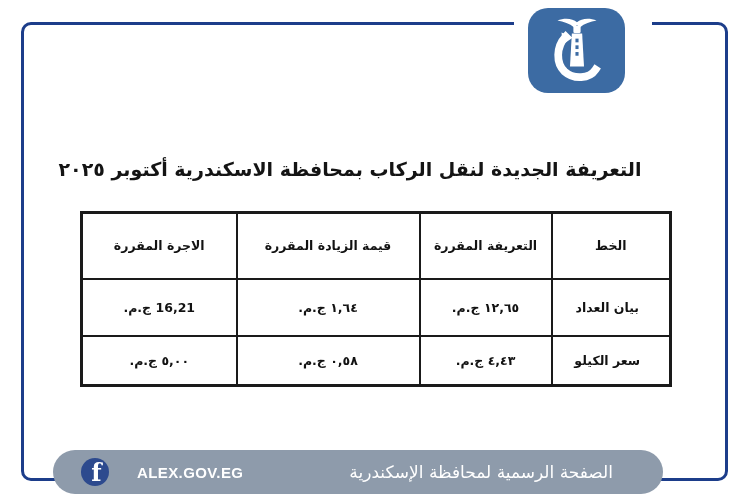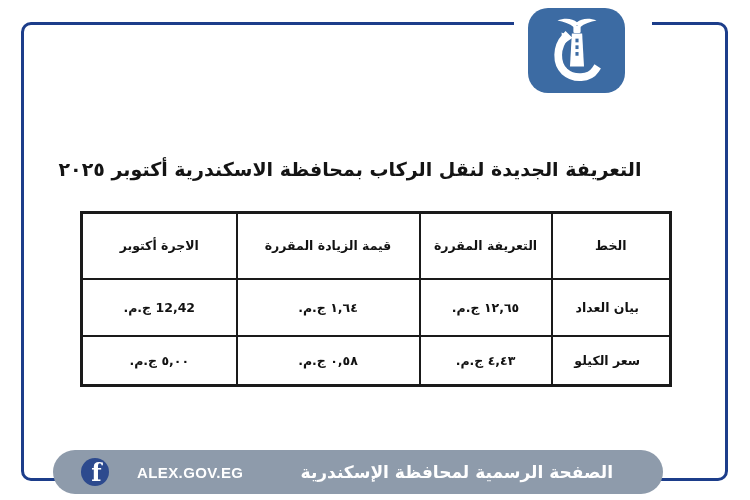--- a/index.html
+++ b/index.html
@@ -58,21 +58,21 @@
     margin-left:3px;
   }
   .site-url{
     position:absolute;left:64px;top:0;height:44px;display:flex;align-items:center;
     color:#ffffff;font-size:15px;font-weight:bold;letter-spacing:0.4px;
     font-family:"Liberation Sans", sans-serif;
     margin-left:20px;
   }
   .page-label{
     position:absolute;right:50px;top:0;height:44px;display:flex;align-items:center;
-    direction:rtl;color:#ffffff;font-size:17px;font-weight:bold;
+    direction:rtl;color:#ffffff;font-size:17px;font-weight:normal;
   }
 </style>
 </head>
 <body>
 
 <div class="frame"></div>
 <div class="logo-gap"></div>
 
 <div class="logo">
   <svg width="62" height="68" viewBox="0 0 60 66">
@@ -98,29 +98,29 @@
     <col style="width:119px">
       <col style="width:132px">
       <col style="width:183px">
       <col style="width:155px">
   </colgroup>
   <thead>
     <tr>
       <th>الخط</th>
       <th>التعريفة المقررة</th>
       <th>قيمة الزيادة المقررة</th>
-      <th>الاجرة أكتوبر</th>
+      <th>الاجرة المقررة</th>
     </tr>
   </thead>
   <tbody>
     <tr class="r1">
       <td class="line-cell">بيان العداد</td>
       <td>١٢,٦٥ ج.م.</td>
       <td>١,٦٤ ج.م.</td>
-      <td>12,42 ج.م.</td>
+      <td>16,21 ج.م.</td>
     </tr>
     <tr class="r2">
       <td class="line-cell">سعر الكيلو</td>
       <td>٤,٤٣ ج.م.</td>
       <td>٠,٥٨ ج.م.</td>
       <td>٥,٠٠ ج.م.</td>
     </tr>
   </tbody>
 </table>
 

